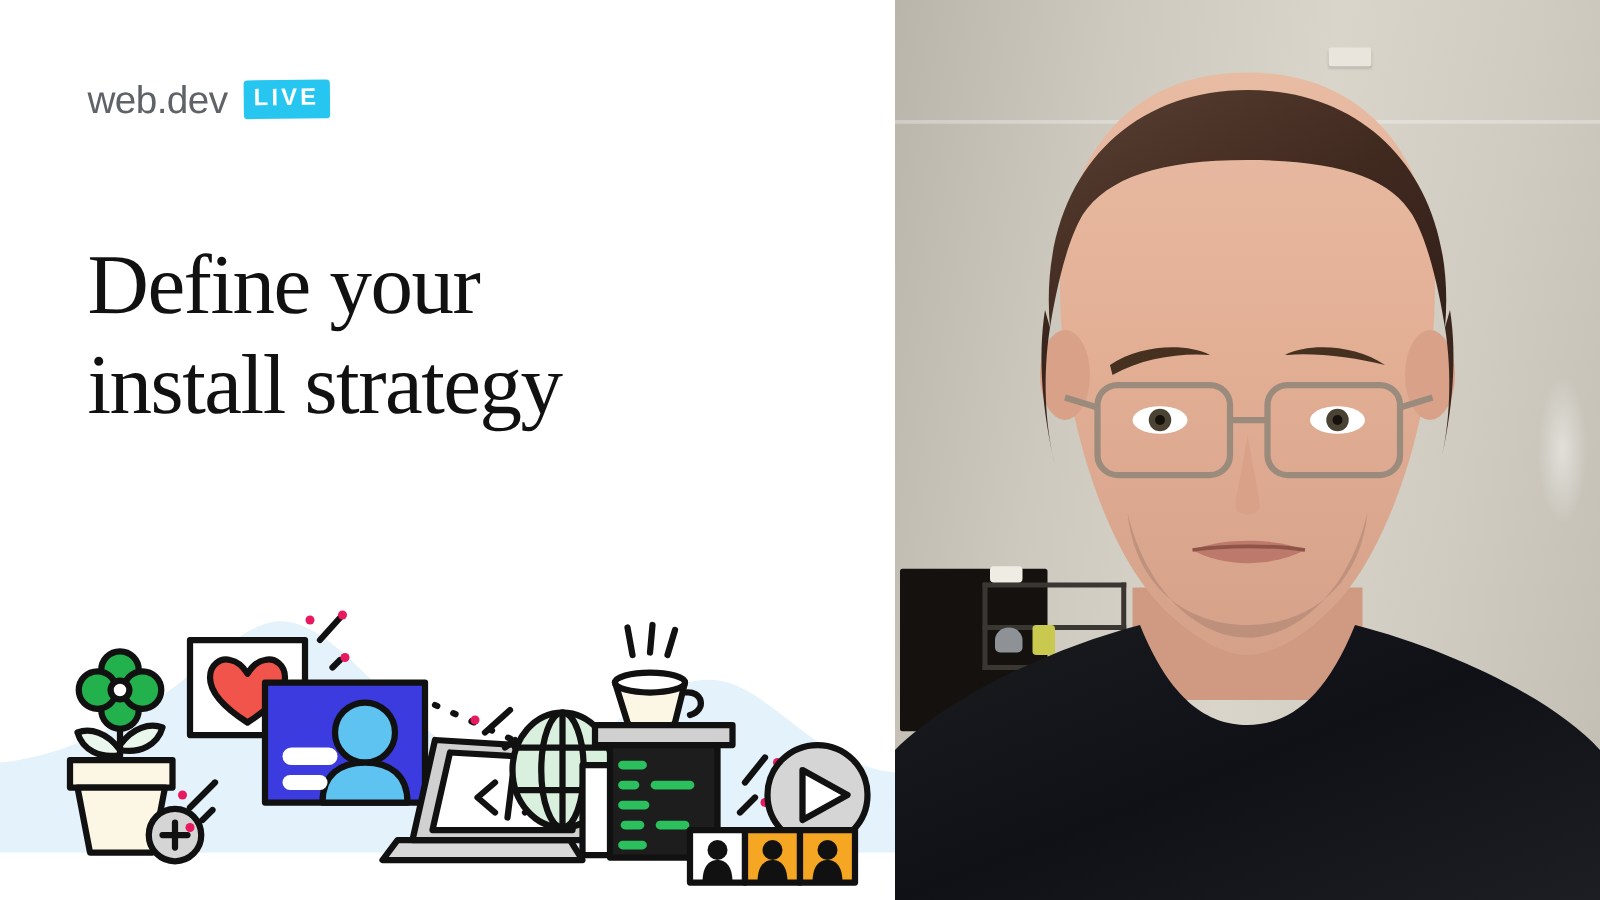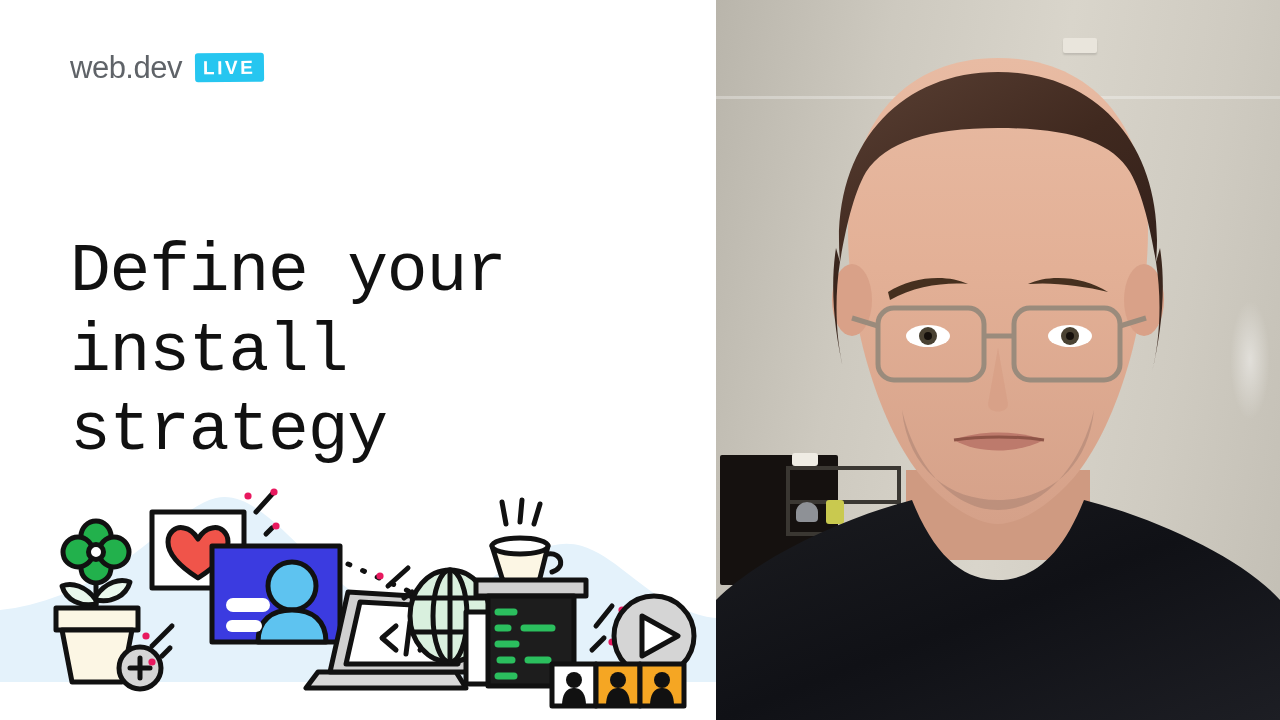--- a/index.html
+++ b/index.html
@@ -2,25 +2,25 @@
 <html><head>
 <meta charset="utf-8">
 <style>
   html,body{margin:0;padding:0;background:#000;}
   body{width:1280px;height:720px;overflow:hidden;font-family:"Liberation Sans",sans-serif;}
   .stage{position:relative;width:1280px;height:720px;background:#fff;overflow:hidden;}
 
   
   .slide{position:absolute;left:0;top:0;width:716px;height:720px;background:#ffffff;overflow:hidden;}
 
-  .logo{position:absolute;left:70px;top:52px;display:flex;align-items:center;gap:13px;}
+  .logo{position:absolute;left:70px;top:64px;display:flex;gap:13px;}
   .logo-word{font-family:"Liberation Sans",sans-serif;font-size:31px;font-weight:400;color:#5f6368;letter-spacing:-0.5px;line-height:1;}
   .live-badge{background:#26c6f0;color:#ffffff;font-size:19px;font-weight:700;letter-spacing:2.5px;padding:5px 9px 5px 8px;line-height:1;border-radius:3px;transform:rotate(-0.6deg);}
 
-  .headline{position:absolute;left:70px;top:188px;width:600px;font-size:68px;line-height:1.17;font-weight:400;color:#111111;letter-spacing:-1.2px;font-family:Liberation Mono, monospace;margin-top:44px;}
+  .headline{position:absolute;left:70px;top:188px;width:600px;font-size:68px;line-height:1.17;font-weight:400;color:#111111;letter-spacing:-1.2px;font-family:Liberation Serif, serif;}
 
   .wave{position:absolute;left:0;bottom:0;width:716px;height:260px;}
   .art{position:absolute;left:0;bottom:0;width:716px;height:260px;}
 
   
   .video{position:absolute;left:716px;top:0;width:564px;height:720px;overflow:hidden;background:#cfccc4;}
   .v-wall{position:absolute;inset:0;
     background:
       linear-gradient(100deg,#b9b5ab 0%,#cdc9bf 26%,#d9d5cb 52%,#cfcbc1 76%,#c2beb4 100%);}
   .v-wall-seam{position:absolute;left:0;top:96px;width:100%;height:3px;background:rgba(255,255,255,.30);}

